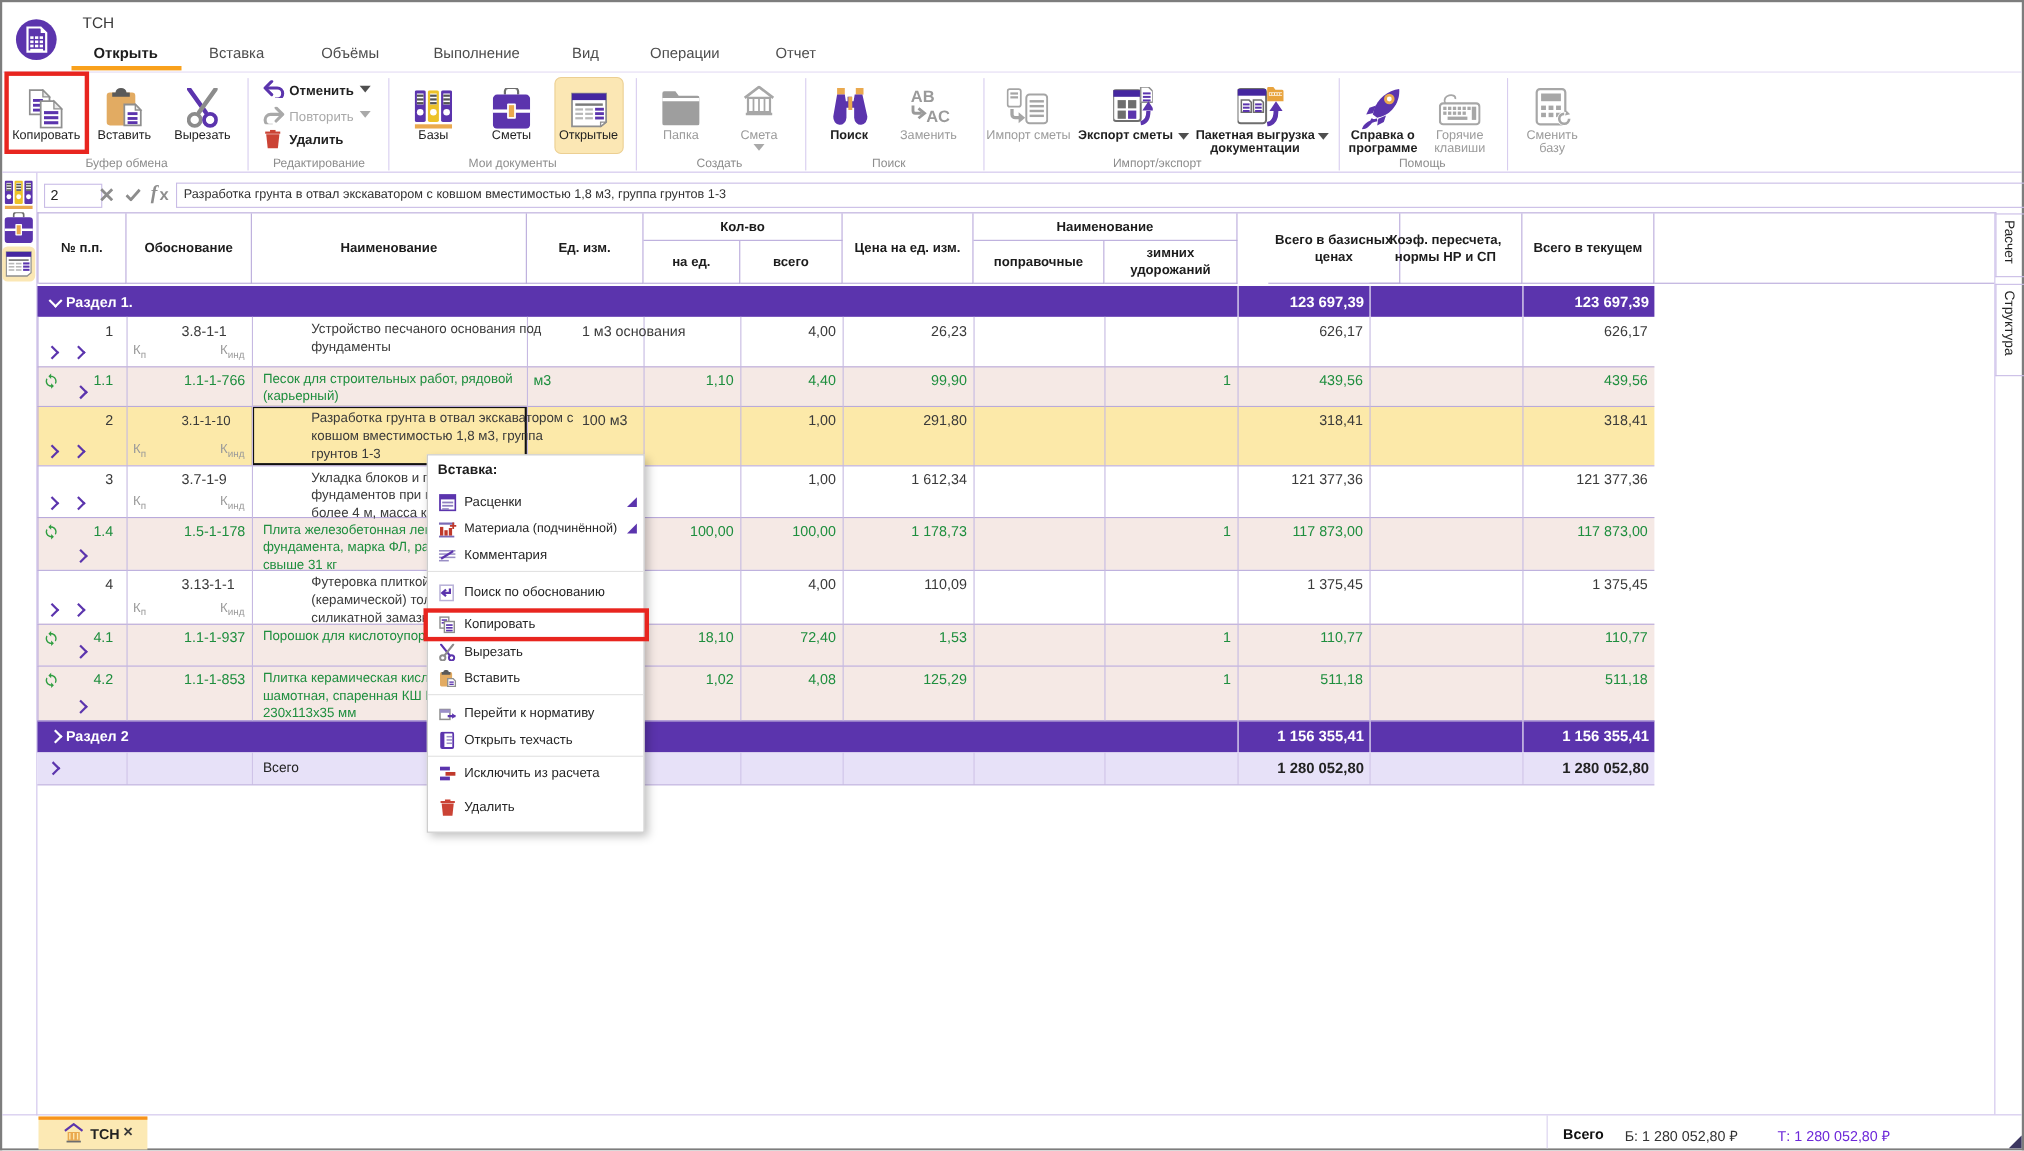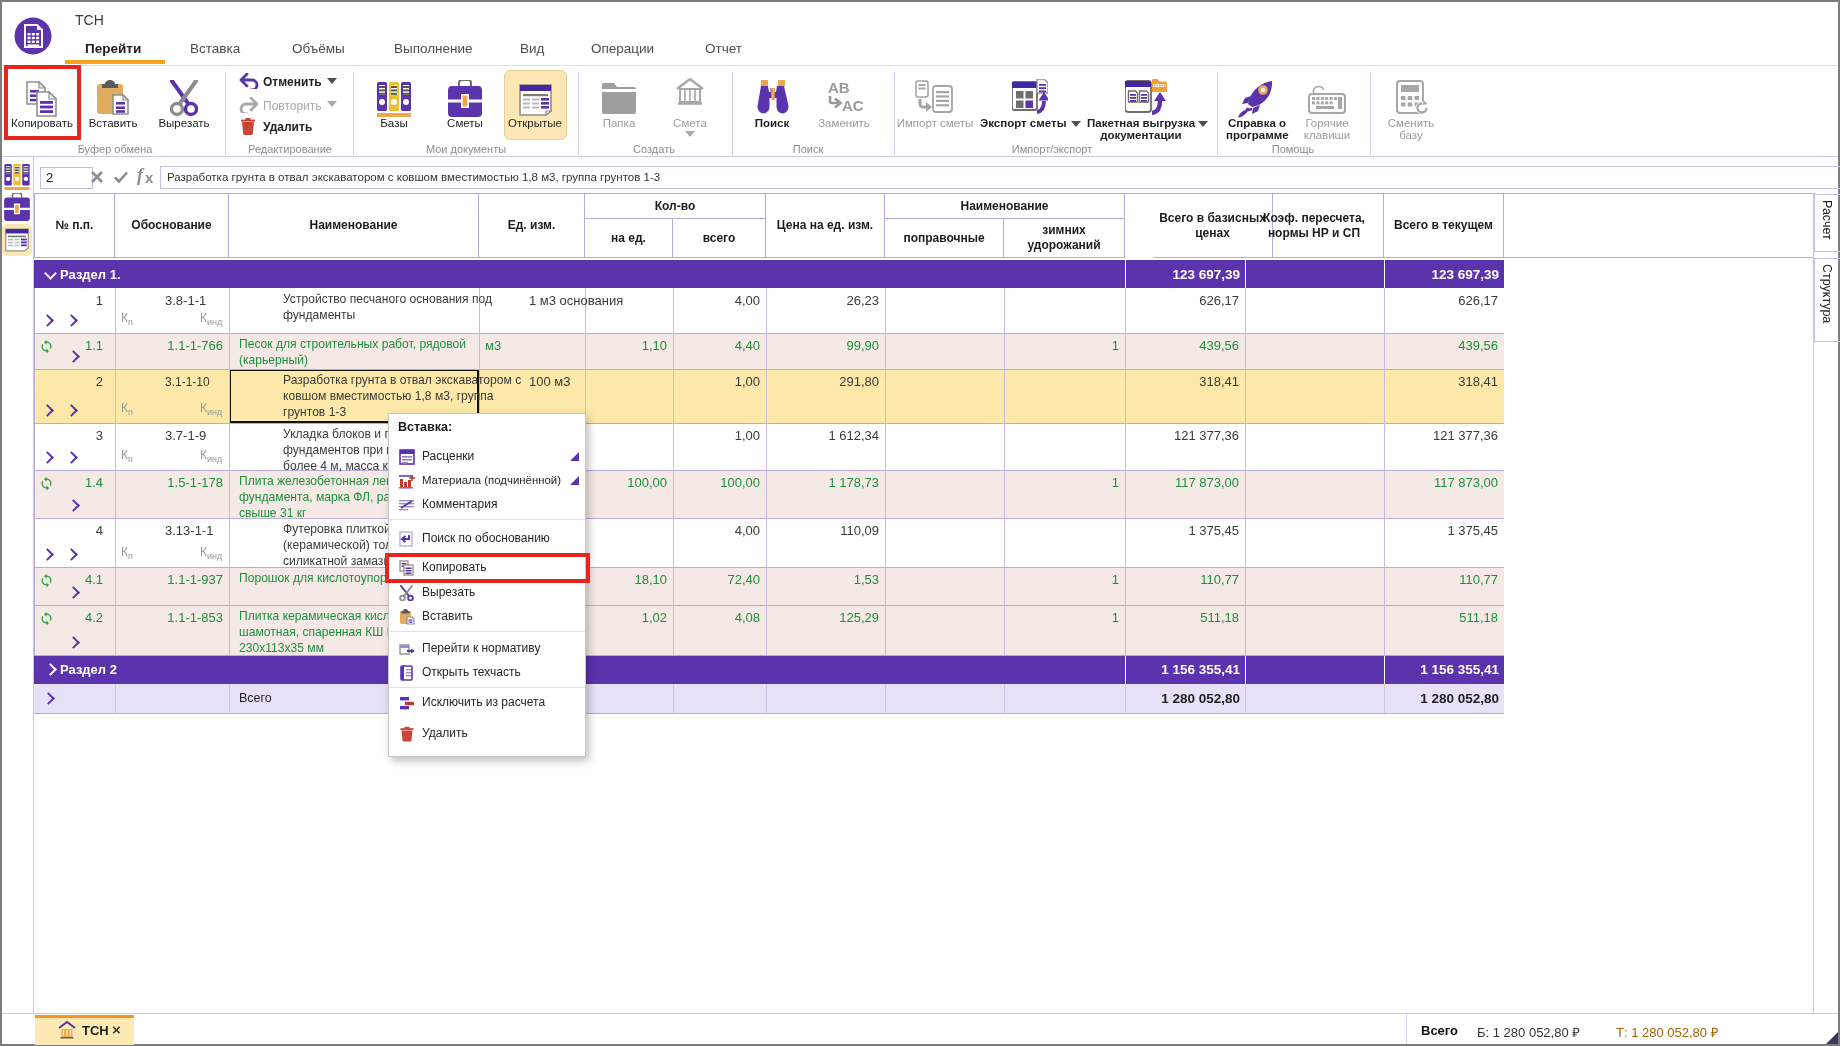--- a/index.html
+++ b/index.html
@@ -45,21 +45,21 @@
   <rect x="13.5" y="19.8" width="3" height="2.4"></rect>
       <rect x="17.8" y="19.8" width="3" height="2.4"></rect>
       <rect x="22.1" y="19.8" width="3" height="2.4"></rect>
   <rect x="13.5" y="23.6" width="3" height="2.4"></rect>
       <rect x="17.8" y="23.6" width="3" height="2.4"></rect>
       <rect x="22.1" y="23.6" width="3" height="2.4"></rect>
   <rect x="13.5" y="27.4" width="11.6" height="2.4"></rect>
  </g>
 </svg>
 <div class="abs" style="left:75px;top:12px;font-size:14px;color:#3a3a3a;">ТСН</div>
-<div class="tabtxt" style="left:85px;color:#1c1c1c;font-weight:bold;">Перейти</div>
+<div class="tabtxt" style="left:85px;color:#1c1c1c;font-weight:bold;">Открыть</div>
 <div class="tabtxt" style="left:190px;">Вставка</div>
 <div class="tabtxt" style="left:292px;">Объёмы</div>
 <div class="tabtxt" style="left:394px;">Выполнение</div>
 <div class="tabtxt" style="left:520px;">Вид</div>
 <div class="tabtxt" style="left:591px;">Операции</div>
 <div class="tabtxt" style="left:705px;">Отчет</div>
 <div class="abs" style="left:65px;top:60px;width:100px;height:4px;background:#f9a11c;"></div>
 
 <div class="abs" style="left:2px;top:65px;width:1836px;height:1px;background:#e3dbf4;"></div>
 <div class="abs" style="left:2px;top:156px;width:1836px;height:1px;background:#cfc2eb;"></div>
@@ -777,16 +777,16 @@
  <path d="M1 7 L9 1 L17 7" fill="none" stroke="#5b34ad" stroke-width="2"></path>
  <path d="M3.5 8 h11 v8 h-11 z" fill="#eaa94e"></path>
  <path d="M5.5 9 v6 M9 9 v6 M12.5 9 v6" stroke="#fce9b4" stroke-width="1.2"></path>
  <rect x="2.5" y="16" width="13" height="1.6" fill="#6d6d6d"></rect>
 </svg>
 <div class="abs" style="left:82px;top:1023px;font-size:13px;font-weight:bold;color:#222;">ТСН</div>
 <div class="abs" style="left:112px;top:1021px;font-size:15px;font-weight:bold;color:#3a3a3a;">×</div>
 <div class="abs" style="left:1406px;top:1014px;width:1px;height:30px;background:#d9d0ee;"></div>
 <div class="abs" style="left:1421px;top:1023px;font-size:13px;font-weight:bold;color:#111;">Всего</div>
 <div class="abs" style="left:1477px;top:1023px;font-size:13px;color:#333;">Б: 1 280 052,80 ₽</div>
-<div class="abs" style="left:1616px;top:1023px;font-size:13px;color:#a16207;">Т: 1 280 052,80 ₽</div>
+<div class="abs" style="left:1616px;top:1023px;font-size:13px;color:#6d28d9;">Т: 1 280 052,80 ₽</div>
 <svg class="ic" style="left:1826px;top:1032px;" width="12" height="12" viewBox="0 0 12 12">
     <path d="M12 0 L12 12 L0 12 z" fill="#3b3660"></path>
   </svg>
 
 </body></html>

